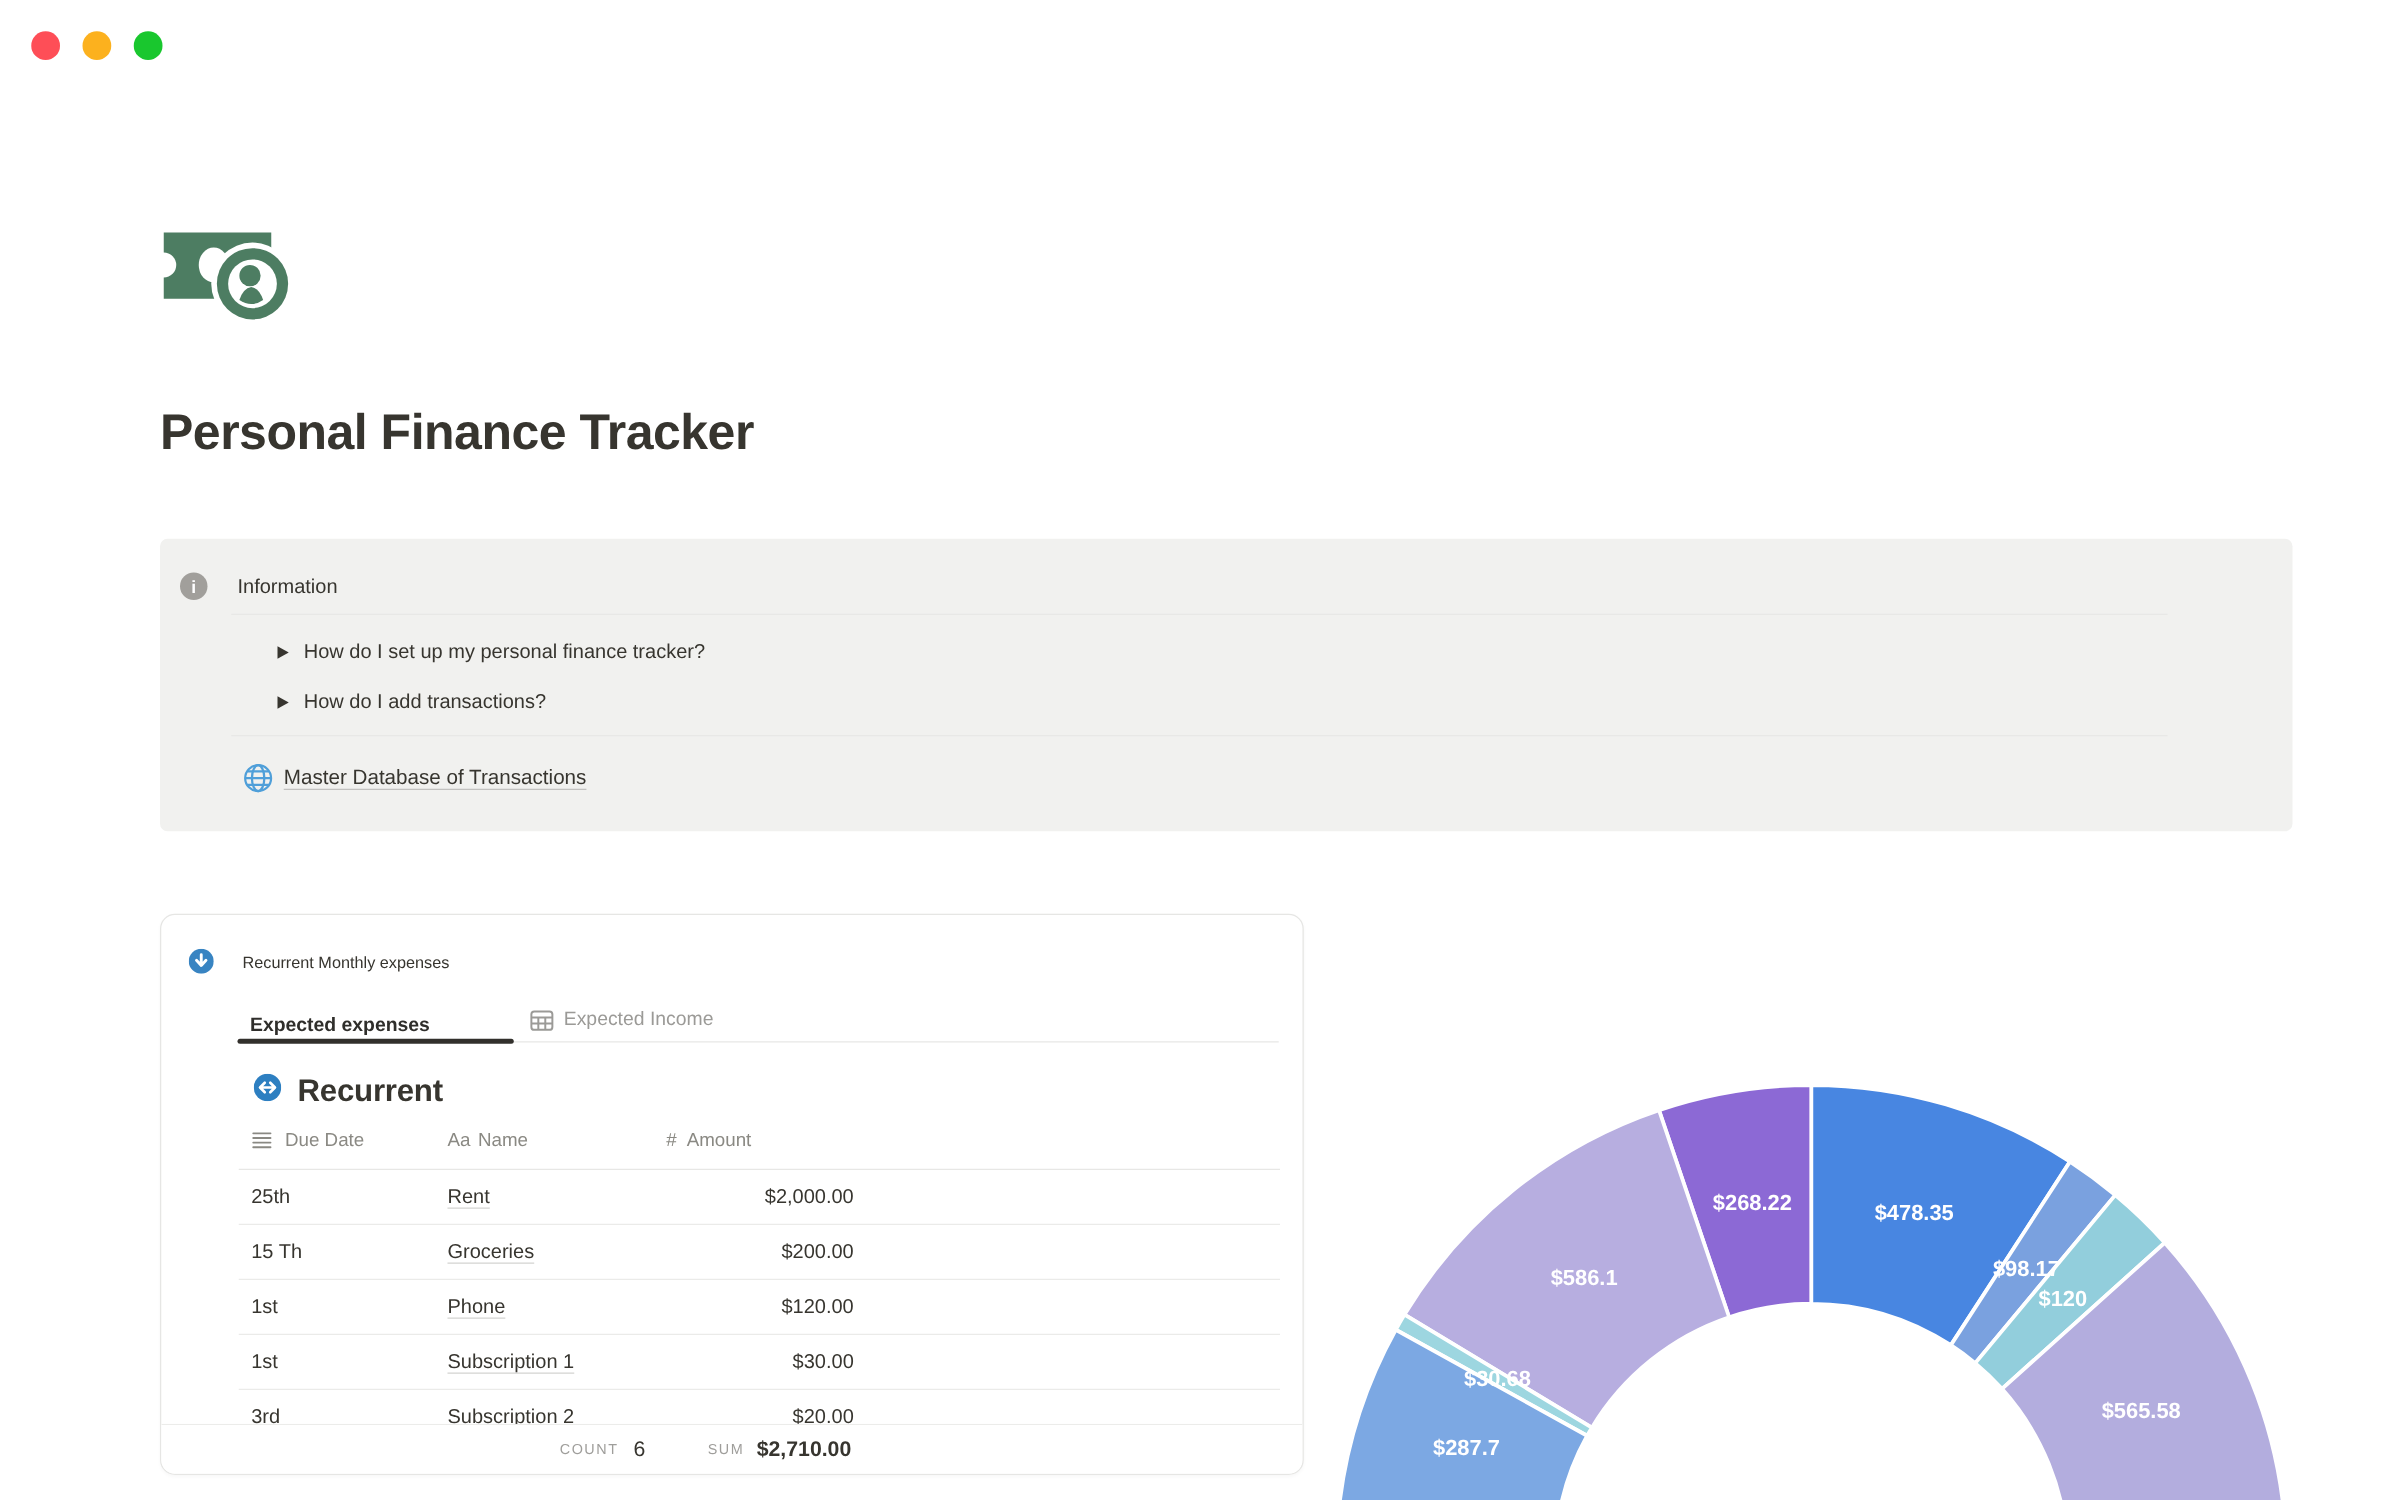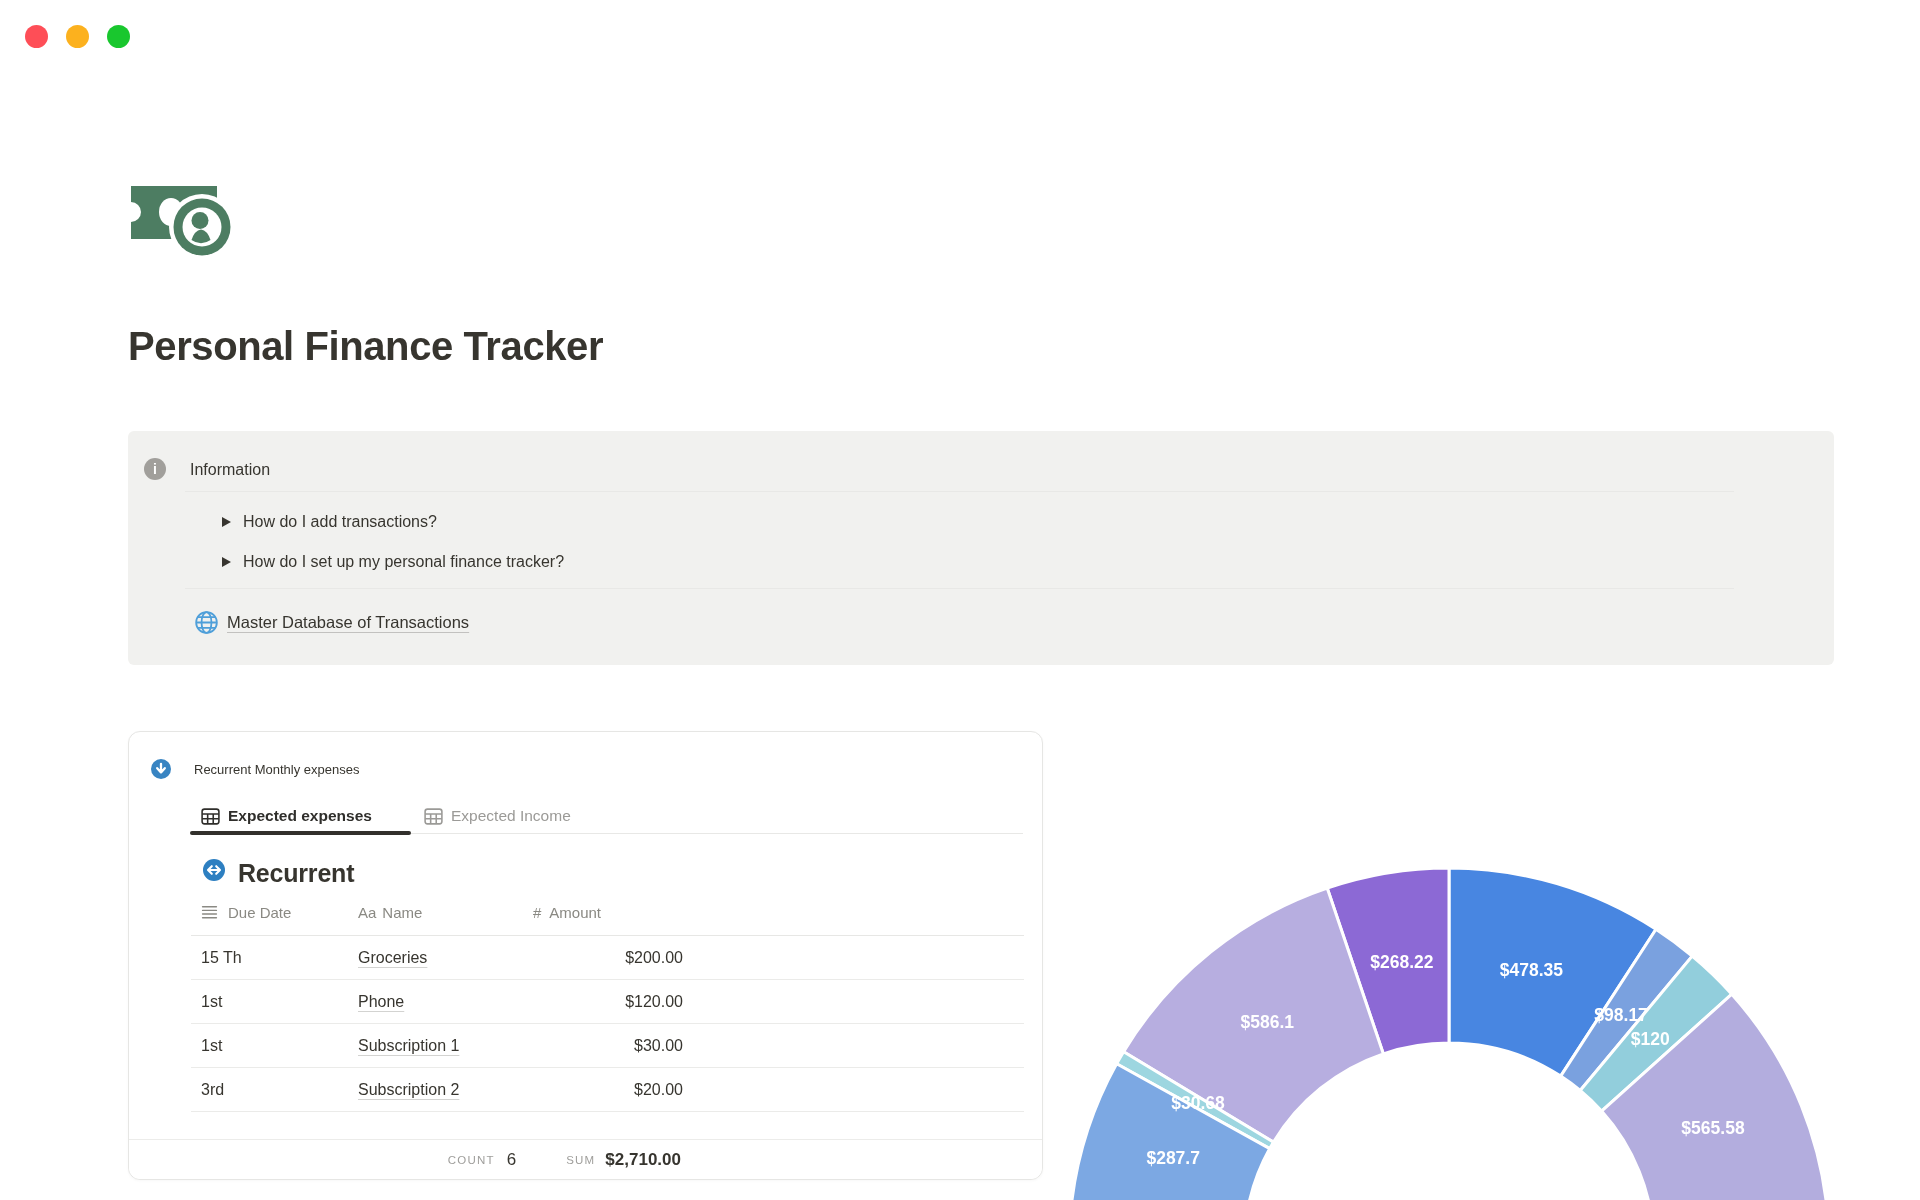--- a/index.html
+++ b/index.html
@@ -65,21 +65,21 @@
   
   .card{
     position:absolute;left:128px;top:731px;width:915px;height:449px;
     background:#fff;border:1px solid var(--card-border);border-radius:12px;
     box-shadow:0 1px 3px rgba(0,0,0,.03);overflow:hidden;
   }
   .card-head{position:absolute;left:22px;top:27px;display:flex;align-items:center;gap:23px;}
   .head-ic{width:20px;height:20px;color:var(--accent-blue);flex:0 0 auto;}
   .card-title{font-size:13px;font-weight:400;}
   .tab{position:absolute;top:73px;display:flex;align-items:center;gap:7px;height:22px;cursor:pointer;}
-  .tab-1{left:71px;color:#2f2e2b;}
+  .tab-1{left:71px;color:#2f2e2b;flex-direction:column;}
   .tab-2{left:294px;color:var(--muted-text);}
   .tab .table-ic{width:21px;height:21px;}
   .tab span{font-size:15.5px;}
   .tab-1 span{font-weight:600;}
   .tab-bar-gray{position:absolute;left:61px;top:101px;width:833px;height:1px;background:var(--divider);}
   .tab-bar-dark{position:absolute;left:61px;top:99px;width:221px;height:3.5px;background:#32302c;border-radius:2px;}
   .section-head{position:absolute;left:74px;top:127px;display:flex;align-items:flex-start;gap:13px;}
   .section-ic{width:22px;height:22px;color:#2d7fc1;flex:0 0 auto;}
   .section-title{font-size:25px;font-weight:700;letter-spacing:-0.2px;}
   .thead{position:absolute;left:0;top:172px;width:915px;height:30px;color:var(--secondary-text);}
@@ -140,25 +140,25 @@
 
   <h1 class="page-title">Personal Finance Tracker</h1>
 
   <section class="callout">
     <div class="info-icon"></div>
     <div class="callout-title">Information</div>
     <div class="divider d1"></div>
     <div class="toggles">
         <div class="toggle-row">
           <span class="tri"></span>
-          <span class="toggle-label">How do I add transactions?</span>
+          <span class="toggle-label">How do I set up my personal finance tracker?</span>
         </div>
         <div class="toggle-row">
           <span class="tri"></span>
-          <span class="toggle-label">How do I set up my personal finance tracker?</span>
+          <span class="toggle-label">How do I add transactions?</span>
         </div>
       </div>
     <div class="divider d2"></div>
     <div class="db-link-row">
       <svg class="globe" viewBox="0 0 24 24" fill="none" stroke="currentColor" stroke-width="1.6">
         <circle cx="12" cy="12" r="9.2"></circle>
         <ellipse cx="12" cy="12" rx="4.4" ry="9.2"></ellipse>
         <path d="M2.8 12 H21.2 M4.4 7.2 H19.6 M4.4 16.8 H19.6"></path>
       </svg>
       <a class="db-link">Master Database of Transactions</a>
@@ -211,20 +211,25 @@
         <span>Name</span>
       </div>
       <div class="th th-amt">
         <span class="ic-txt">#</span>
         <span>Amount</span>
       </div>
     </div>
     <div class="thead-divider"></div>
 
     <div class="rows">
+        <div class="t-row">
+          <span class="c-due">25th</span>
+          <span class="c-name">Rent</span>
+          <span class="c-amt">$2,000.00</span>
+        </div>
         <div class="t-row">
           <span class="c-due">15 Th</span>
           <span class="c-name">Groceries</span>
           <span class="c-amt">$200.00</span>
         </div>
         <div class="t-row">
           <span class="c-due">1st</span>
           <span class="c-name">Phone</span>
           <span class="c-amt">$120.00</span>
         </div>

